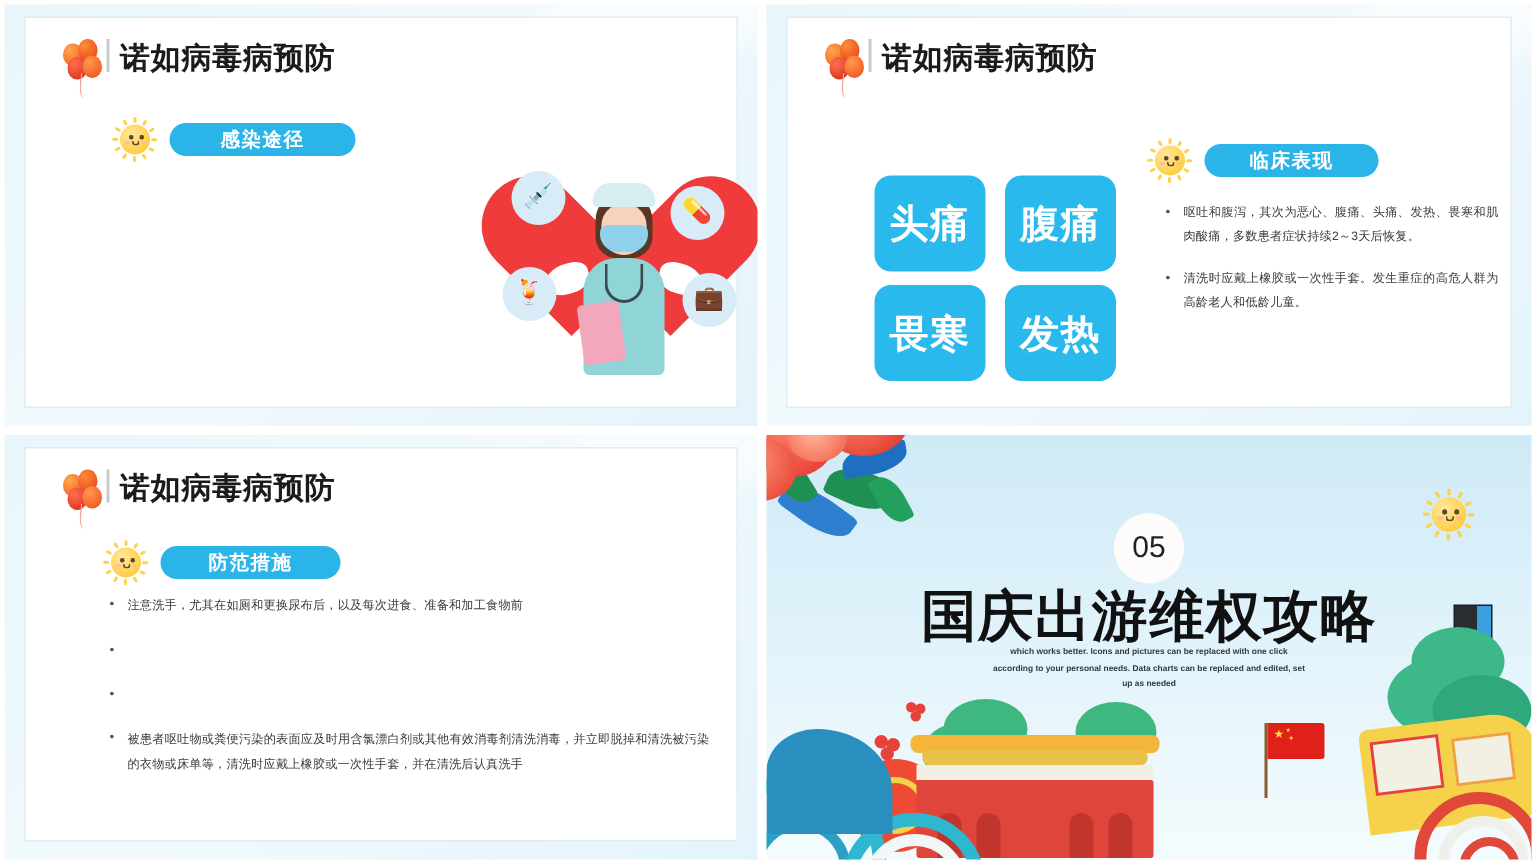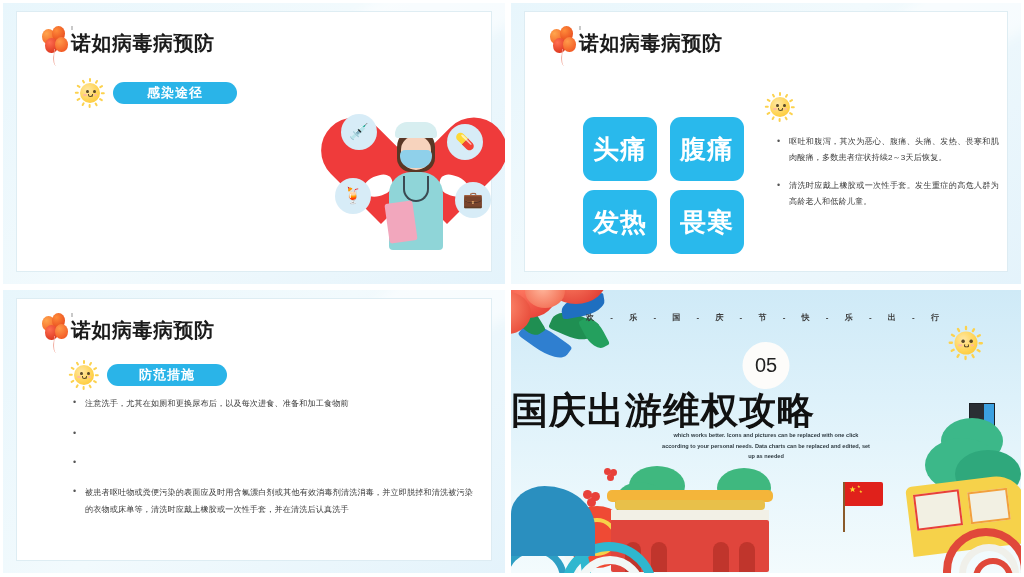--- a/index.html
+++ b/index.html
@@ -53,21 +53,21 @@
   }
   .balloons .b1 { background: radial-gradient(circle at 34% 30%, #ffa54d, #f2561f); left: 1px;  top: 3px; }
   .balloons .b2 { background: radial-gradient(circle at 34% 30%, #ff8c3a, #e23a17); left: 11px; top: 0px; }
   .balloons .b3 { background: radial-gradient(circle at 34% 30%, #ff6f52, #d42a12); left: 4px;  top: 12px; }
   .balloons .b4 { background: radial-gradient(circle at 34% 30%, #ff9a4a, #ef4a1c); left: 14px; top: 11px; }
   .balloons .str {
     position: absolute; left: 12px; top: 23px; width: 7px; height: 17px;
     border-left: 1.4px solid #f0a89a; border-radius: 0 0 0 60%;
     transform: rotate(6deg);
   }
-  .title-wrap { display: flex; align-items: flex-start; height: 30px; flex-direction: column; }
+  .title-wrap { display: flex; align-items: flex-start; height: 30px; }
   .title-bar { width: 2px; height: 22px; background: #c9c9c9; margin: 0 7px 0 0; }
   .title {
     font-size: 20px; font-weight: 700; color: #1b1b1b; letter-spacing: .5px;
     line-height: 26px; white-space: nowrap;
   }
 
   
   .sunrow { position: absolute; display: flex; align-items: center; }
   .sun { position: relative; width: 30px; height: 30px; flex: 0 0 30px; }
   .sun .disc {
@@ -197,21 +197,21 @@
     position: absolute; left: 0; right: 0; top: 22px; text-align: center;
     font-size: 8px; letter-spacing: 7px; color: #3a3a3a; font-weight: 600;
   }
   .num-circle {
     position: absolute; left: 50%; top: 52px; transform: translateX(-50%);
     width: 47px; height: 47px; border-radius: 50%; background: #fdfcfa;
     display: flex; align-items: center; justify-content: center;
     font-size: 20px; color: #222; font-weight: 400;
   }
   .cover-title {
-    position: absolute; left: 0; right: 0; top: 96px; text-align: left;
+    position: absolute; left: 0; right: 0; top: 96px; text-align: center;
     font-size: 37px; font-weight: 700; color: #111; letter-spacing: 1px;
   }
   .cover-sub {
     position: absolute; left: 50%; transform: translateX(-50%); top: 140px;
     width: 208px; text-align: center; font-size: 5.6px; line-height: 10.5px;
     color: #2f3b42; font-weight: 600;
   }
 
   
   .peony { position: absolute; }
@@ -328,27 +328,28 @@
           <span class="ray" style="transform:rotate(270deg)"></span>
           <span class="ray" style="transform:rotate(300deg)"></span>
           <span class="ray" style="transform:rotate(330deg)"></span>
           <span class="disc"></span>
           <span class="eye l"></span>
             <span class="eye r"></span>
           <span class="cheek l"></span>
             <span class="cheek r"></span>
           <span class="mouth"></span>
         </div>
+        <div class="pill">临床表现</div>
       </div>
 
       <div class="symptom-grid">
         <div class="symptom">头痛</div>
         <div class="symptom">腹痛</div>
+        <div class="symptom">畏寒</div>
         <div class="symptom">发热</div>
-        <div class="symptom">畏寒</div>
       </div>
 
       <div class="bullets">
         <div class="bullet">
           <span class="dot">•</span>
           <p>呕吐和腹泻，其次为恶心、腹痛、头痛、发热、畏寒和肌肉酸痛，多数患者症状持续2～3天后恢复。</p>
         </div>
         <div class="bullet">
           <span class="dot">•</span>
           <p>清洗时应戴上橡胶或一次性手套。发生重症的高危人群为高龄老人和低龄儿童。</p>
@@ -428,21 +429,20 @@
       <span class="leafd" style="left:20px;top:62px;width:52px;height:22px;background:#2f7fd0;transform:rotate(36deg);"></span>
       <span class="leafd" style="left:62px;top:28px;width:44px;height:20px;background:#1f6fc0;transform:rotate(-10deg);"></span>
       <span class="leafd" style="left:8px;top:40px;width:40px;height:20px;background:#1f8f52;transform:rotate(58deg);"></span>
       <span class="leafd" style="left:78px;top:56px;width:34px;height:18px;background:#24a05e;transform:rotate(62deg);"></span>
       <span class="petal" style="left:0px;top:0px;width:58px;height:50px;background:radial-gradient(circle at 40% 38%,#ff7a62,#e0302a);"></span>
       <span class="petal" style="left:46px;top:-16px;width:62px;height:52px;background:radial-gradient(circle at 42% 40%,#ff8a6a,#d92a26);"></span>
       <span class="petal" style="left:-16px;top:24px;width:48px;height:42px;background:radial-gradient(circle at 40% 36%,#ff8f72,#e23a2c);"></span>
       <span class="petal" style="left:26px;top:6px;width:40px;height:34px;background:radial-gradient(circle at 44% 40%,#ffb79c,#ef5a40);"></span>
     </div>
 
-    <div class="s4-top-text">欢 - 乐 - 国 - 庆 - 节 - 快 - 乐 - 出 - 行</div>
 
     <div class="num-circle">05</div>
 
     <div class="cover-title">国庆出游维权攻略</div>
 
     <div class="cover-sub">which works better. Icons and pictures can be replaced with one click according to your personal needs. Data charts can be replaced and edited, set up as needed</div>
 
     <div class="sun" style="position:absolute;left:440px;top:38px;transform:scale(1.15);">
       <span class="ray" style="transform:rotate(0deg)"></span>
       <span class="ray" style="transform:rotate(30deg)"></span>

